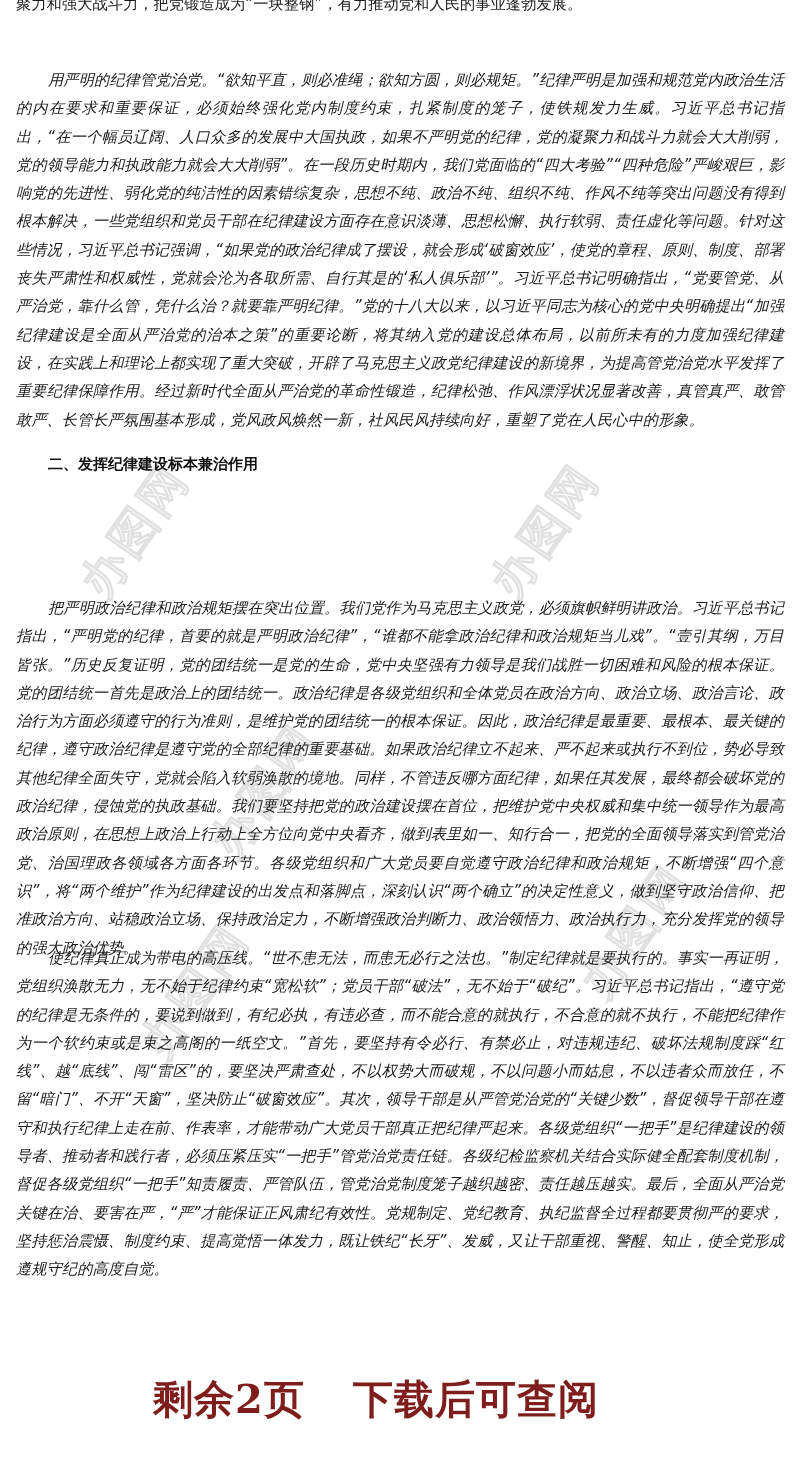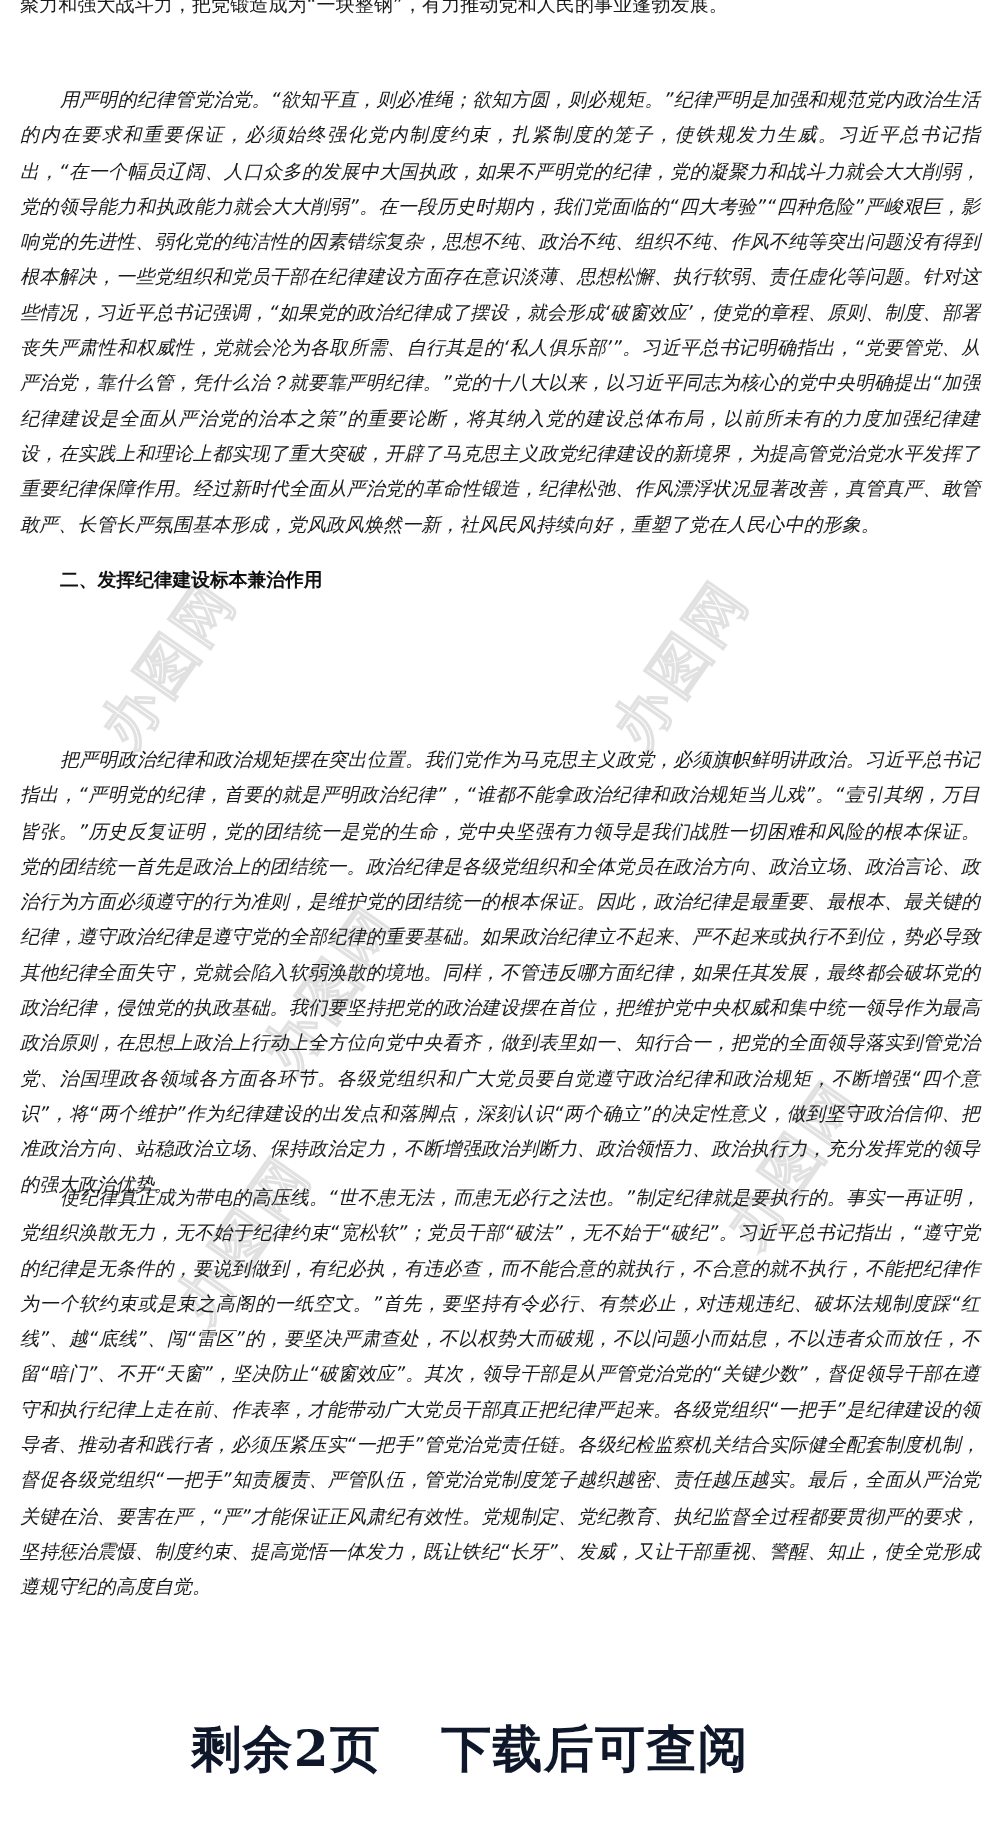--- a/index.html
+++ b/index.html
@@ -8,21 +8,21 @@
   .page { position: absolute; left: 0; top: 0; width: 800px; height: 1474px; }
   .text-block { position: absolute; left: 16px; width: 768px; font-size: 15.2px; line-height: 28.3px;
                 letter-spacing: 0.1px; text-align: justify; text-justify: inter-character; }
   .indent { text-indent: 32px; font-style: italic; }
   .heading { position: absolute; left: 48px; font-size: 15px; font-weight: bold; color: #111; }
   .watermark { position: absolute; font-size: 46px; font-weight: bold; color: transparent;
                -webkit-text-stroke: 1px rgba(200,200,200,0.55); transform: rotate(-55deg);
                letter-spacing: 4px; pointer-events: none; }
   .footer { position: absolute; left: 0; top: 1372px; width: 752px; text-align: center;
             font-family: "DejaVu Serif", "Liberation Serif", serif; font-weight: bold;
-            font-size: 40px; color: #0f172a; letter-spacing: 1px; }
+            font-size: 40px; color: #7f1d1d; letter-spacing: 1px; }
   .footer span { display: inline-block; }
   .footer .gap { width: 48px; }
 </style>
 </head>
 <body>
 
 <div class="page">
 
   <div class="watermark" style="left:60px;top:500px;">办图网</div>
   <div class="watermark" style="left:470px;top:500px;">办图网</div>

